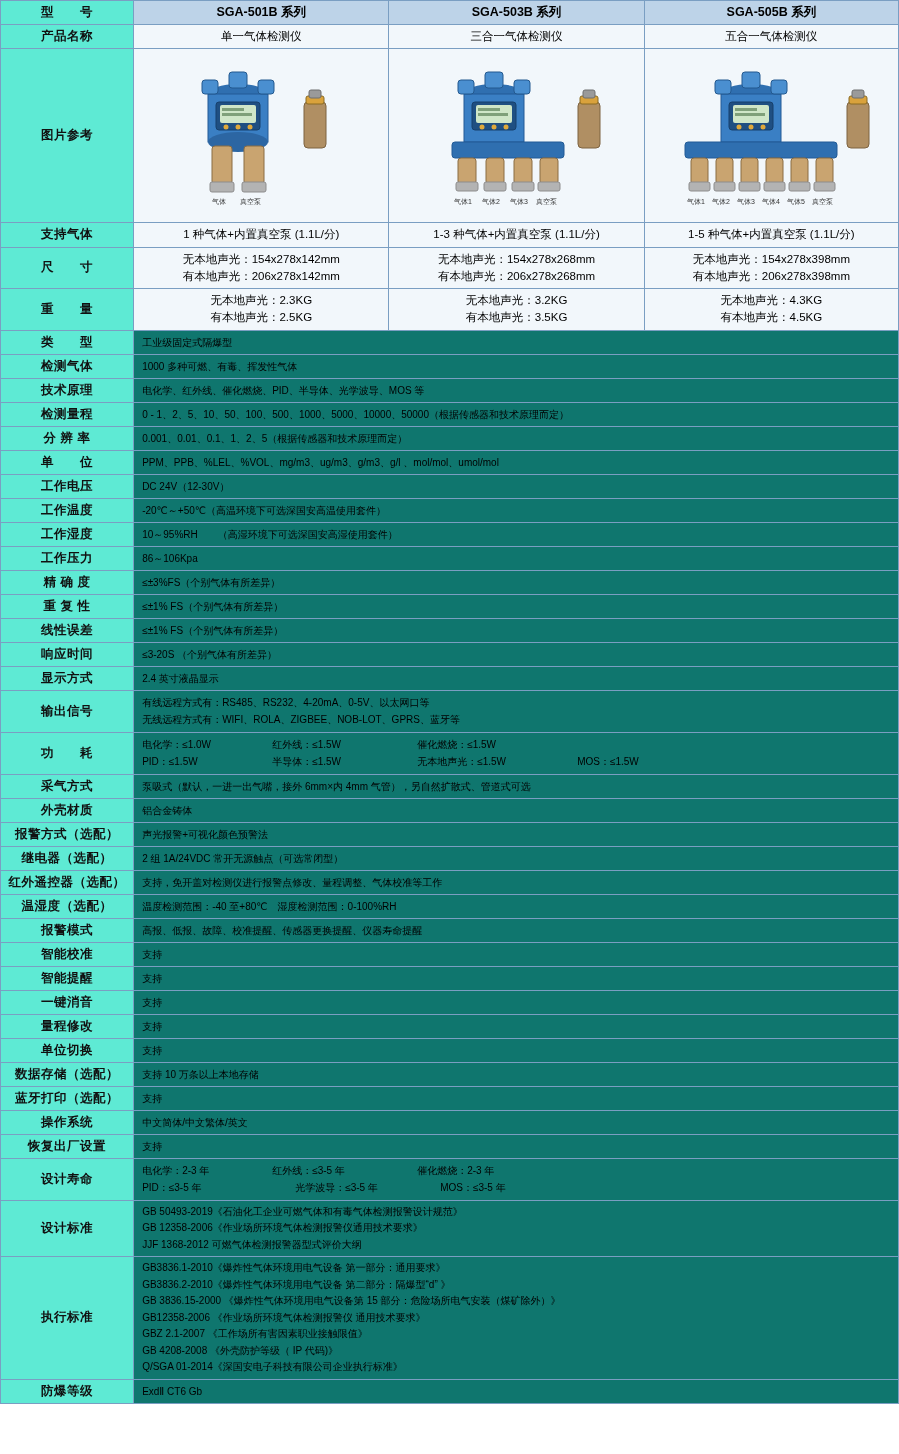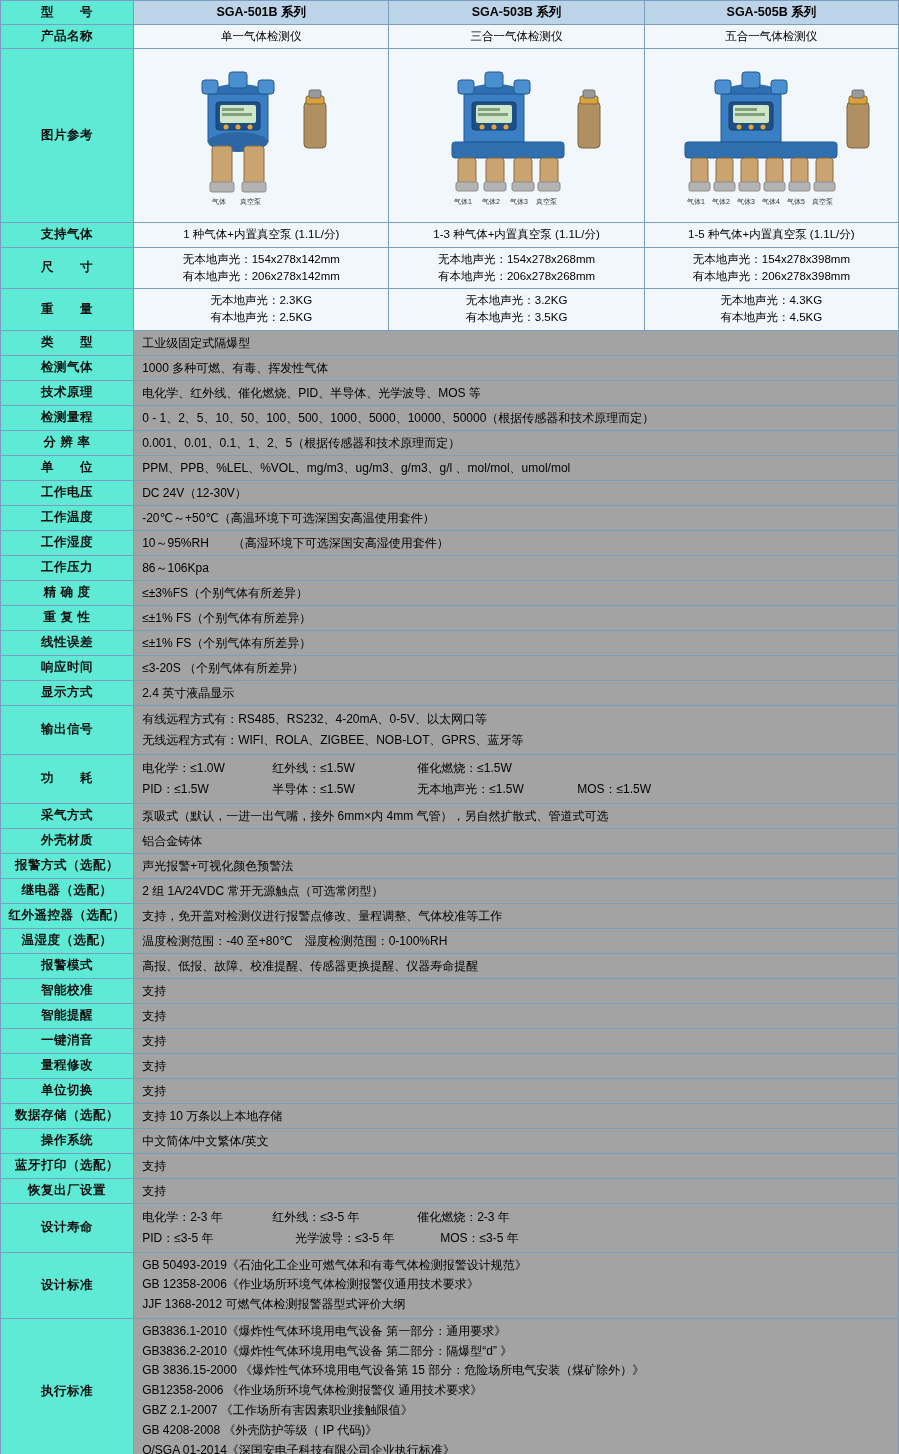--- a/index.html
+++ b/index.html
@@ -23,22 +23,22 @@
   .lbl{
     background:#5eead4;
     text-align:center;
     font-weight:bold;
     font-size:12.5px;
     width:133px;
     letter-spacing:0.5px;
     color:#111;
   }
   .val{
-    background:#a3a3a3;
-    font-size:12px;
+    background:#0f766e;
+    font-size:10px;
     line-height:1.5;
     padding-left:8px;
   }
   .valc{
     background:#f2f7fb;
     font-size:11.5px;
     text-align:center;
     line-height:1.5;
   }
   .head{
@@ -414,27 +414,27 @@
     <td class="lbl">单位切换</td>
     <td class="val" colspan="3">支持</td>
   </tr>
 
   <tr>
     <td class="lbl">数据存储（选配）</td>
     <td class="val" colspan="3">支持 10 万条以上本地存储</td>
   </tr>
 
   <tr>
+    <td class="lbl">蓝牙打印（选配）</td>
+    <td class="val" colspan="3">支持</td>
+  </tr>
+
+  <tr>
     <td class="lbl">操作系统</td>
     <td class="val" colspan="3">中文简体/中文繁体/英文</td>
-  </tr>
-
-  <tr>
-    <td class="lbl">蓝牙打印（选配）</td>
-    <td class="val" colspan="3">支持</td>
   </tr>
 
   <tr>
     <td class="lbl">恢复出厂设置</td>
     <td class="val" colspan="3">支持</td>
   </tr>
 
   <tr>
     <td class="lbl">设计寿命</td>
     <td class="val rowline" colspan="3">

